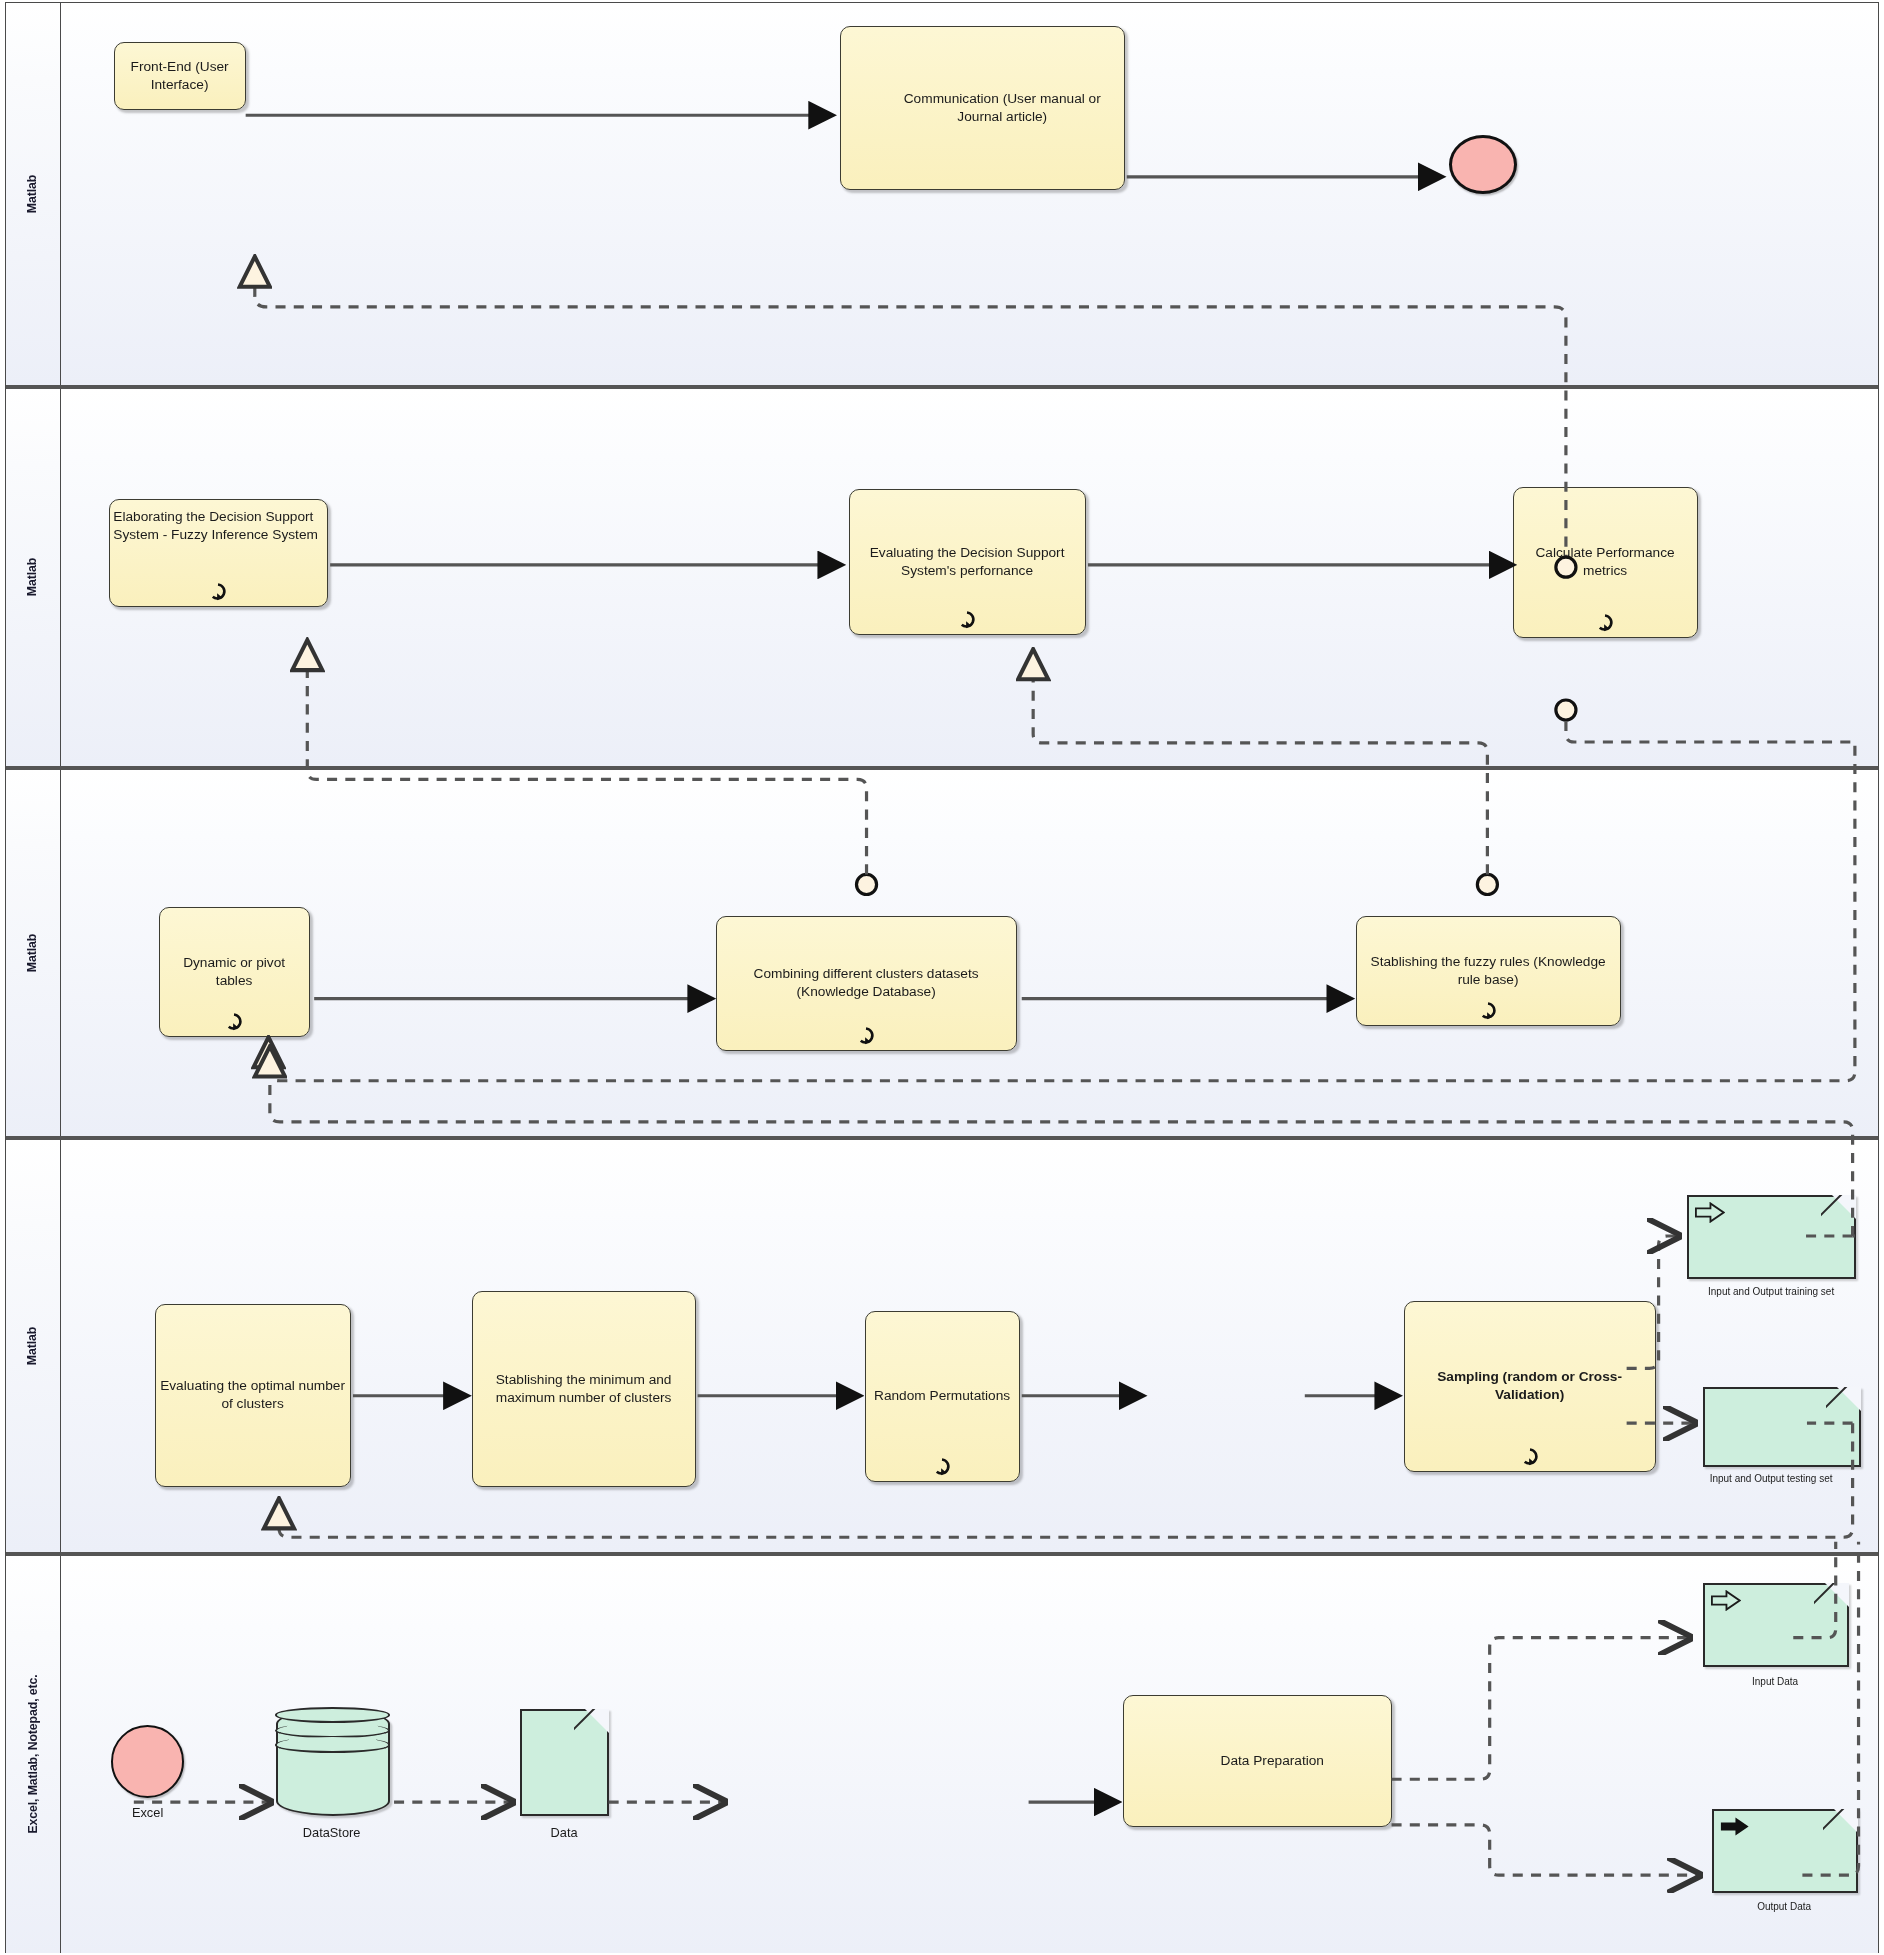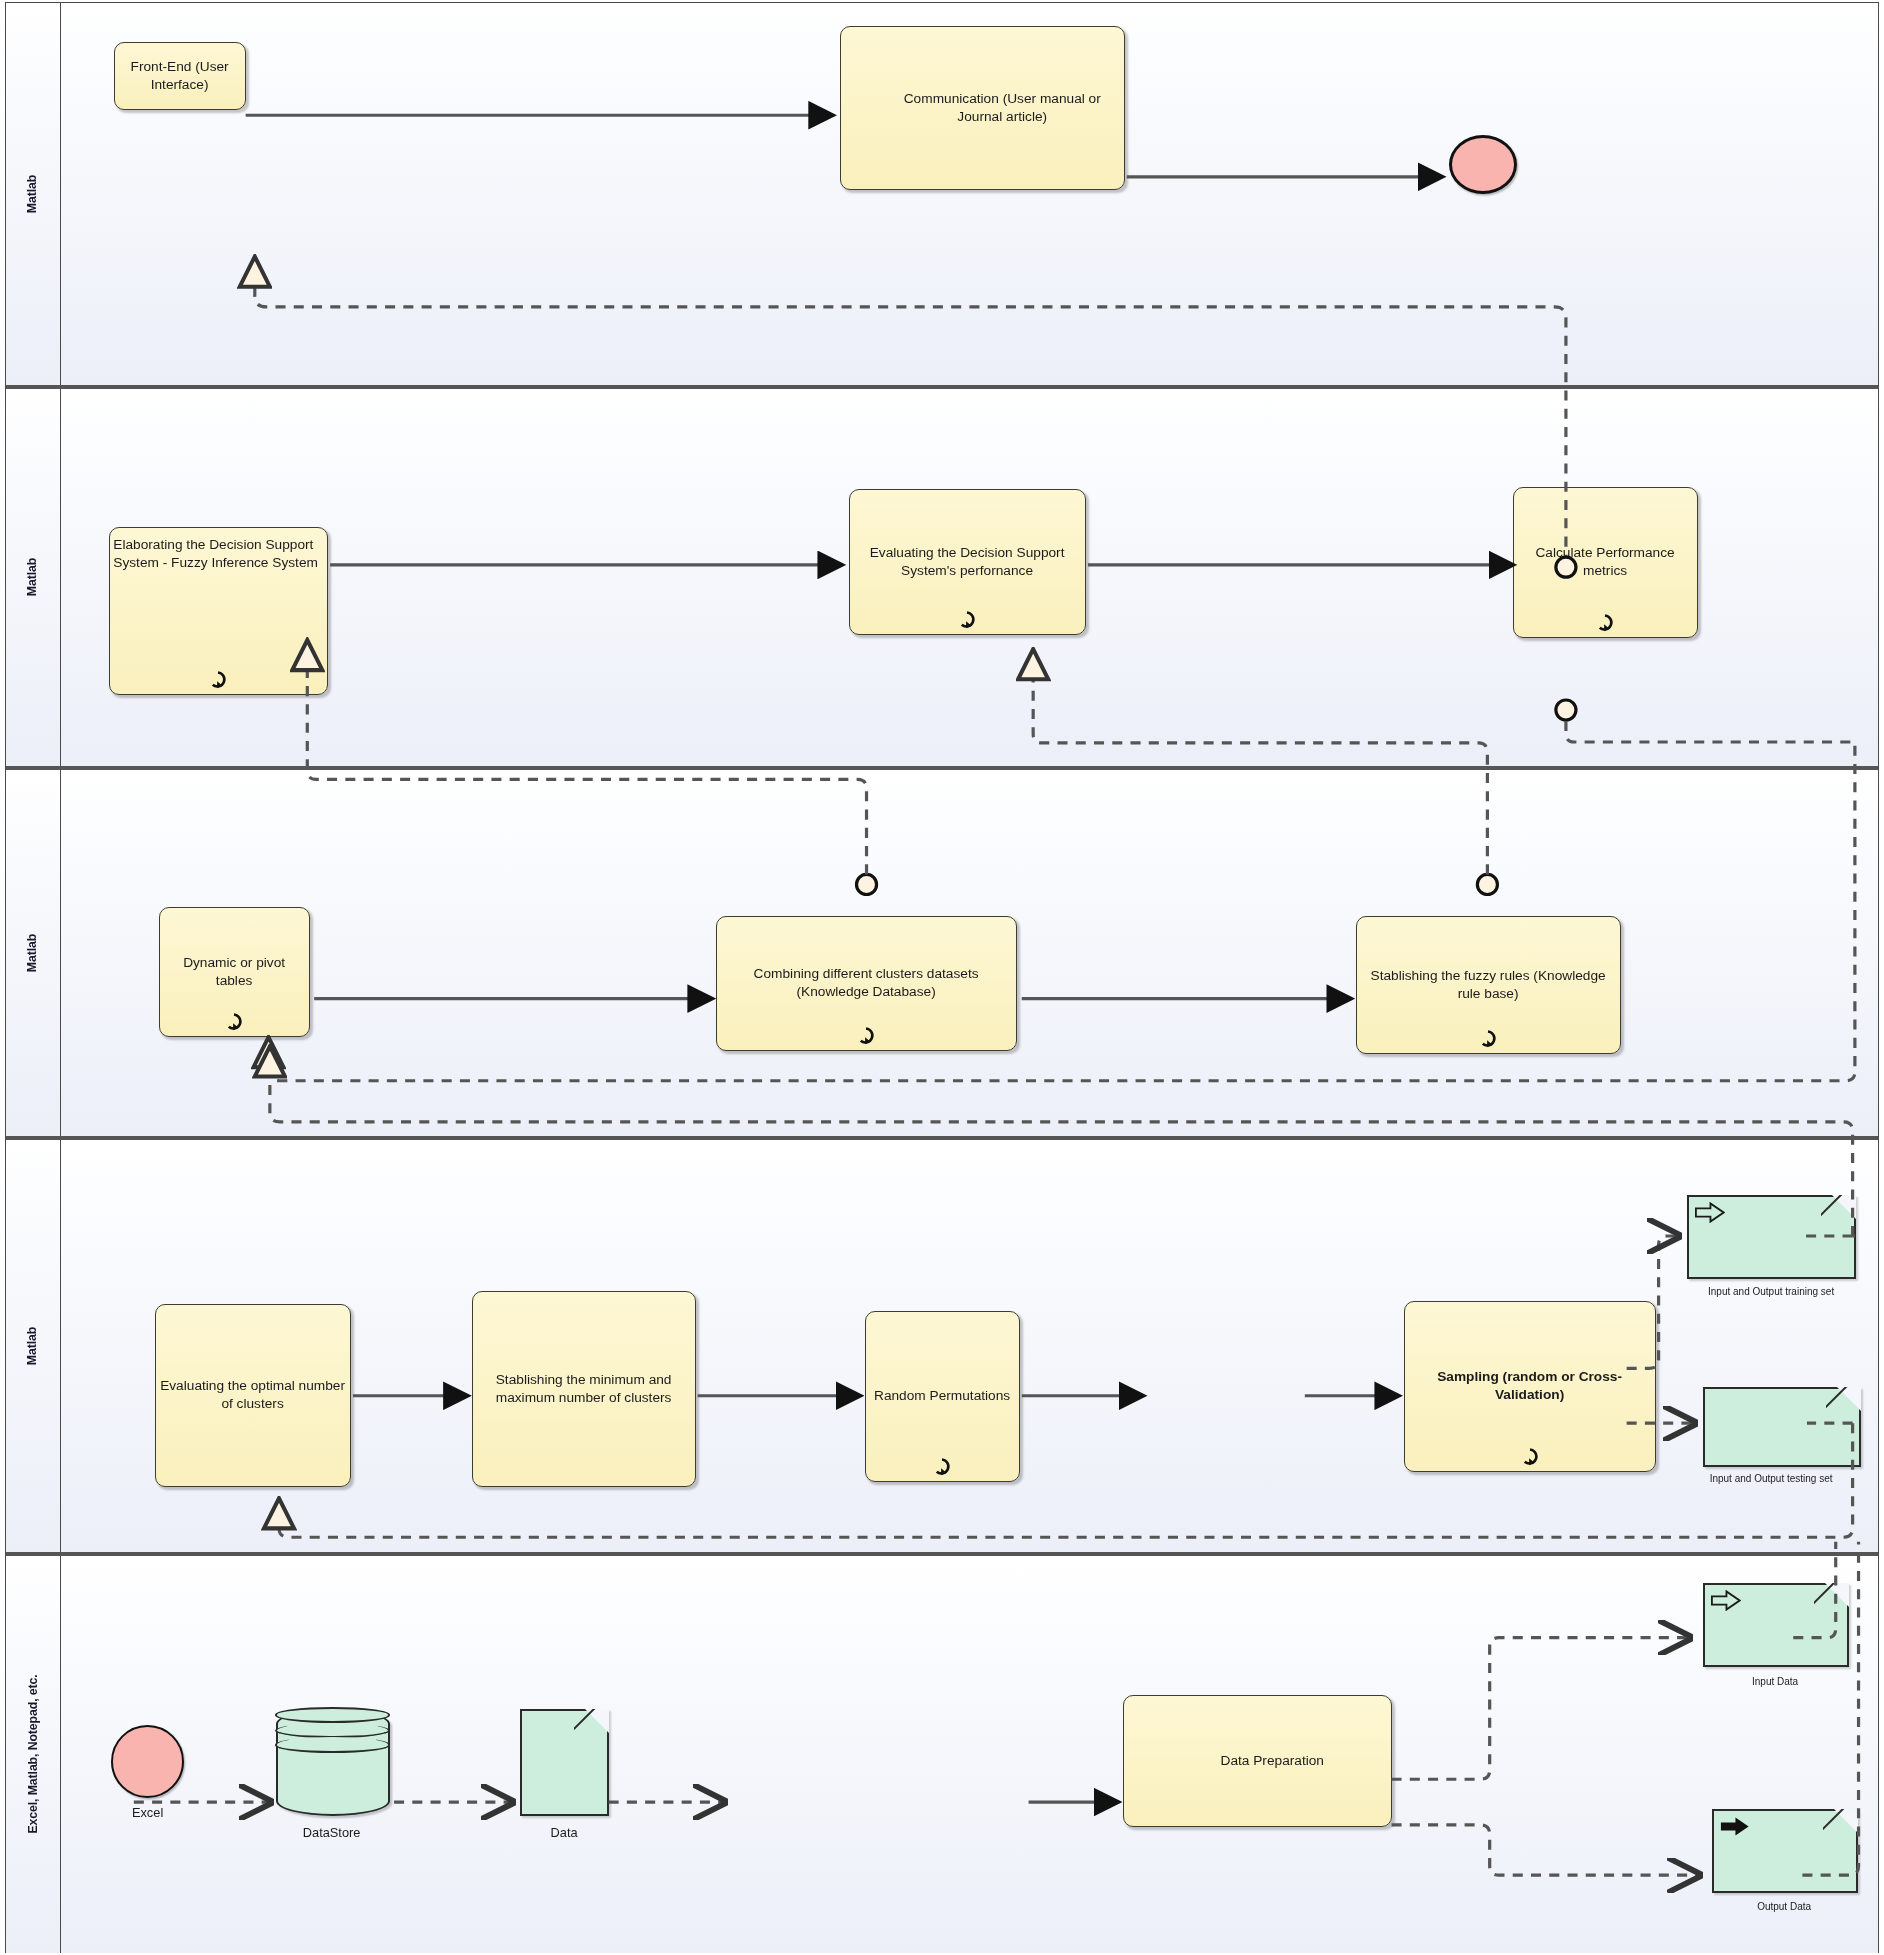--- a/index.html
+++ b/index.html
@@ -174,21 +174,21 @@
       <div class="event" style="left:1388px; top:132px; width:68px; height:59px;"></div>
     </div>
   </div>
 
   <div class="lane" style="top:386px; height:381px;">
     <div class="lane-header">
       <span>Matlab</span>
     </div>
     <div class="lane-body">
 
-      <div class="task" style="left:48px; top:110px; width:219px; height:168px; justify-content:flex-start; padding-top:8.2px; text-align:left; align-items:flex-start;margin-top:28px;">
+      <div class="task" style="left:48px; top:110px; width:219px; height:108px; justify-content:flex-start; padding-top:8.2px; text-align:left; align-items:flex-start;">
         <div class="tlabel" style="text-align:left;">Elaborating the  Decision Support System - Fuzzy Inference System</div>
         <svg class="loop-marker" viewBox="0 0 48 48">
           <path d="M24 8 A16 16 0 1 1 12 36" fill="none" stroke="#111" stroke-width="6"></path>
           <polygon points="22,28 22,44 34,38" fill="#111"></polygon>
         </svg>
       </div>
 
       <div class="task" style="left:788px; top:100px; width:237px; height:146px;">
         <div class="tlabel">Evaluating the Decision Support System's perfornance</div>
         <svg class="loop-marker" viewBox="0 0 48 48">
@@ -222,21 +222,21 @@
       </div>
 
       <div class="task" style="left:655px; top:146px; width:301px; height:135px;">
         <div class="tlabel">Combining different clusters datasets (Knowledge Database)</div>
         <svg class="loop-marker" viewBox="0 0 48 48">
           <path d="M24 8 A16 16 0 1 1 12 36" fill="none" stroke="#111" stroke-width="6"></path>
           <polygon points="22,28 22,44 34,38" fill="#111"></polygon>
         </svg>
       </div>
 
-      <div class="task" style="left:1295px; top:146px; width:265px; height:138px;">
+      <div class="task" style="left:1295px; top:146px; width:265px; height:110px;">
         <div class="tlabel">Stablishing the fuzzy rules (Knowledge rule base)</div>
         <svg class="loop-marker" viewBox="0 0 48 48">
           <path d="M24 8 A16 16 0 1 1 12 36" fill="none" stroke="#111" stroke-width="6"></path>
           <polygon points="22,28 22,44 34,38" fill="#111"></polygon>
         </svg>
       </div>
     </div>
   </div>
 
   <div class="lane" style="top:1137px; height:416px;">

